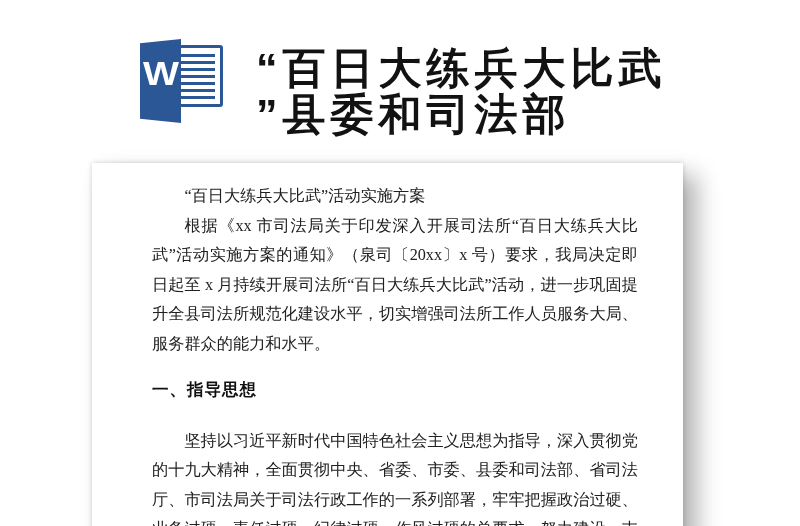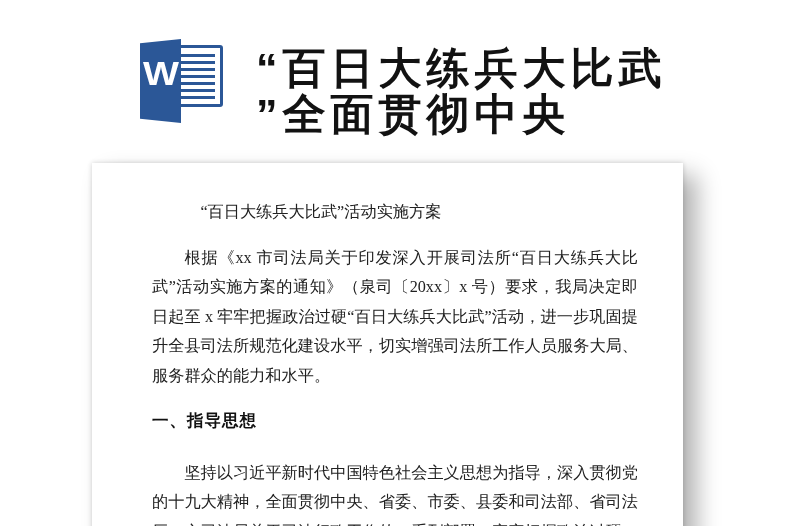--- a/index.html
+++ b/index.html
@@ -81,31 +81,31 @@
     width: 591px; height: 600px;
     box-sizing: border-box;
     background: #ffffff;
     box-shadow: 0 0 5px rgba(0,0,0,0.18), 14px 12px 22px rgba(0,0,0,0.30);
     padding: 19px 45px 40px 60px;
     font-size: 16.2px;
     line-height: 29.5px;
     color: #212121;
   }
   .doc-title {
-    margin: 16px;
+    margin: 0;
     text-indent: 2em;
   }
   .doc-para {
     margin: 0;
     text-indent: 2em;
     text-align: justify;
   }
   .doc-heading {
     margin: 16px 0 22px 0;
-    font-family: Liberation Mono, monospace;
+    font-family: Liberation Serif, serif;
     font-weight: bold;
     font-size: 16.5px;
     line-height: 29.5px;
     color: #111111;
     letter-spacing: 1px;
   }
 </style>
 </head>
 <body>
 
@@ -113,22 +113,22 @@
   <div class="word-icon">
     <div class="wi-sheet">
       <div class="wi-lines"></div>
     </div>
     <div class="wi-cover">
       <span class="wi-w">W</span>
     </div>
   </div>
   <h1 class="hero-title">
     <span>“百日大练兵大比武</span>
-    <span>”全面贯彻中央</span>
+    <span>”县委和司法部</span>
   </h1>
 </div>
 
 <div class="doc-page">
   <p class="doc-title">“百日大练兵大比武”活动实施方案</p>
-  <p class="doc-para">根据《xx 市司法局关于印发深入开展司法所“百日大练兵大比武”活动实施方案的通知》（泉司〔20xx〕x 号）要求，我局决定即日起至 x 牢牢把握政治过硬“百日大练兵大比武”活动，进一步巩固提升全县司法所规范化建设水平，切实增强司法所工作人员服务大局、服务群众的能力和水平。</p>
+  <p class="doc-para">根据《xx 市司法局关于印发深入开展司法所“百日大练兵大比武”活动实施方案的通知》（泉司〔20xx〕x 号）要求，我局决定即日起至 x 月持续开展司法所“百日大练兵大比武”活动，进一步巩固提升全县司法所规范化建设水平，切实增强司法所工作人员服务大局、服务群众的能力和水平。</p>
   <h2 class="doc-heading">一、指导思想</h2>
   <p class="doc-para">坚持以习近平新时代中国特色社会主义思想为指导，深入贯彻党的十九大精神，全面贯彻中央、省委、市委、县委和司法部、省司法厅、市司法局关于司法行政工作的一系列部署，牢牢把握政治过硬、业务过硬、责任过硬、纪律过硬、作风过硬的总要求，努力建设一支高素质的司法行政队伍。</p>
 </div>
 
 </body></html>

